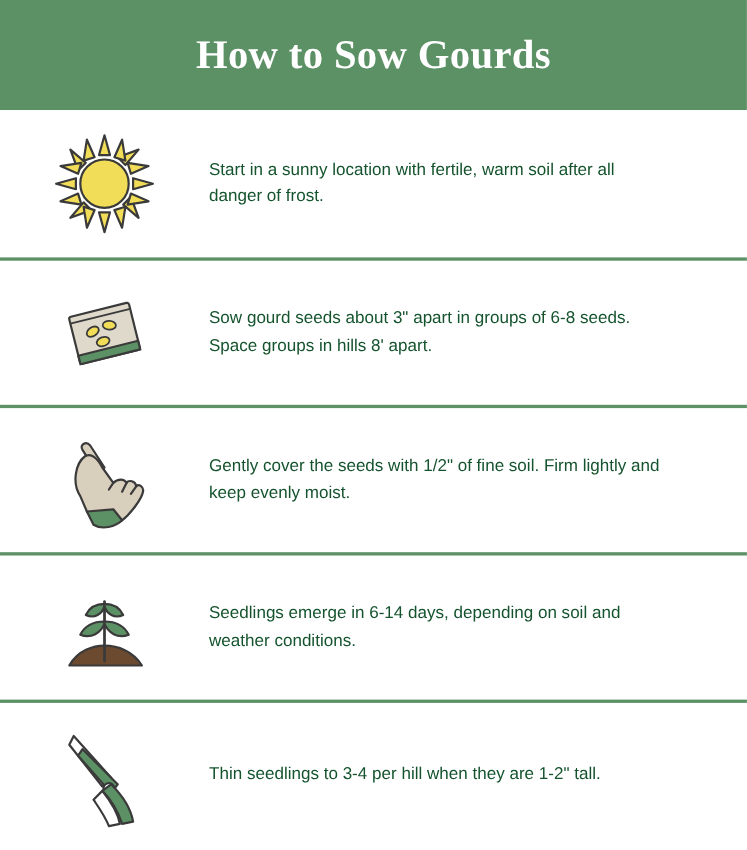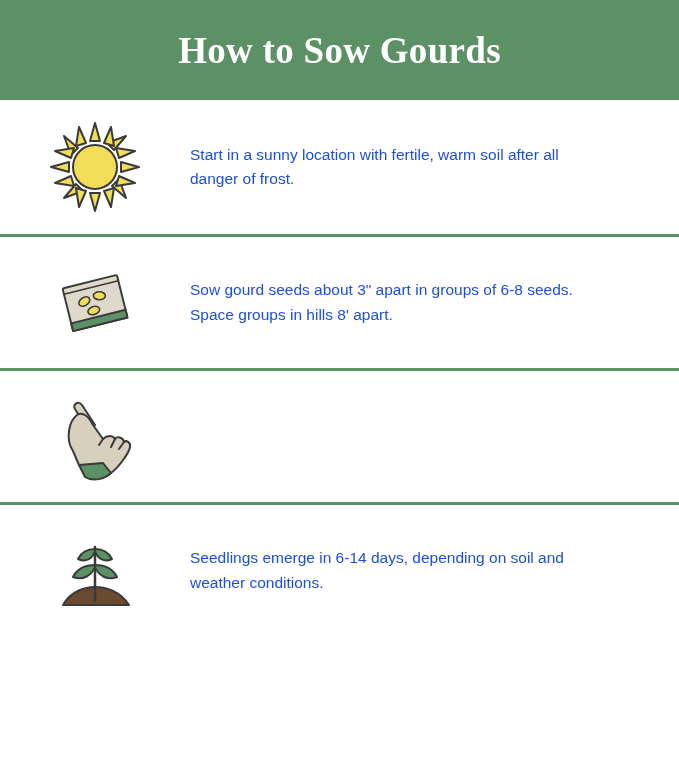--- a/index.html
+++ b/index.html
@@ -50,21 +50,21 @@
   .step-icon {
     width: 190px;
     min-width: 190px;
     display: flex;
     align-items: center;
     justify-content: center;
   }
   .step-text {
     font-size: 15.5px;
     line-height: 1.55;
-    color: #1d4ed8;
+    color: #14532d;
     max-width: 420px;
     padding-right: 20px;
   }
 </style>
 </head>
 <body>
 
 <div class="infographic">
 
   <div class="header">
@@ -122,31 +122,46 @@
           <g stroke="#3a3a3a" stroke-width="2" fill="#d9cfbd" stroke-linejoin="round" stroke-linecap="round">
             <path d="M30 22 C27 18 33 13 37 18 L50 38 L44 44 Z"></path>
             <path d="M28 64 C20 52 24 34 32 28 C38 24 44 30 48 38 L58 52
                      C62 48 68 48 70 52 C72 49 78 50 79 55 C81 53 86 55 85 60
                      C84 66 74 80 66 86 C56 93 40 88 34 78 Z"></path>
             <path d="M34 78 L40 90 C48 95 60 92 66 86 L58 76 Z" fill="#5c9065"></path>
             <path d="M58 52 L54 58 M70 52 L66 60 M79 55 L74 62" fill="none"></path>
           </g>
         </svg>
       </div>
+      <div class="step-text">Gently cover the seeds with 1/2" of fine soil. Firm lightly and keep evenly moist.</div>
     </div>
 
     <div class="step">
       <div class="step-icon">
         <svg width="100" height="100" viewBox="0 0 100 100">
           <path d="M18 84 C26 70 40 66 50 66 C62 66 76 71 84 84 Z" fill="#6b4a2f" stroke="#3a3a3a" stroke-width="2" stroke-linejoin="round"></path>
           <path d="M50 80 L50 26" stroke="#3a3a3a" stroke-width="2.5" fill="none" stroke-linecap="round"></path>
           <path d="M50 44 C40 44 32 48 28 56 C38 60 47 54 50 46 Z" fill="#5c9065" stroke="#3a3a3a" stroke-width="2" stroke-linejoin="round"></path>
           <path d="M50 44 C60 44 68 48 72 56 C62 60 53 54 50 46 Z" fill="#5c9065" stroke="#3a3a3a" stroke-width="2" stroke-linejoin="round"></path>
           <path d="M50 28 C42 28 36 32 33 38 C41 42 48 37 50 30 Z" fill="#5c9065" stroke="#3a3a3a" stroke-width="2" stroke-linejoin="round"></path>
           <path d="M50 28 C58 28 64 32 67 38 C59 42 52 37 50 30 Z" fill="#5c9065" stroke="#3a3a3a" stroke-width="2" stroke-linejoin="round"></path>
         </svg>
       </div>
       <div class="step-text">Seedlings emerge in 6-14 days, depending on soil and weather conditions.</div>
     </div>
 
+    <div class="step">
+      <div class="step-icon">
+        <svg width="100" height="100" viewBox="0 0 100 100">
+          <g stroke="#3a3a3a" stroke-width="2" stroke-linejoin="round" stroke-linecap="round">
+            <path d="M22 14 L56 52 L48 60 L18 22 Z" fill="#ffffff"></path>
+            <path d="M30 26 L62 58 L56 66 L26 32 Z" fill="#5c9065"></path>
+            <circle cx="54" cy="62" r="5" fill="#ffffff"></circle>
+            <path d="M56 58 C66 68 74 80 76 92 L66 94 C62 82 56 72 48 64 Z" fill="#5c9065"></path>
+            <path d="M48 64 C56 74 62 84 64 94 L54 96 C50 86 44 78 40 72 Z" fill="#ffffff"></path>
+          </g>
+        </svg>
+      </div>
+      <div class="step-text">Thin seedlings to 3-4 per hill when they are 1-2" tall.</div>
+    </div>
 
   </div>
 </div>
 
 </body></html>

